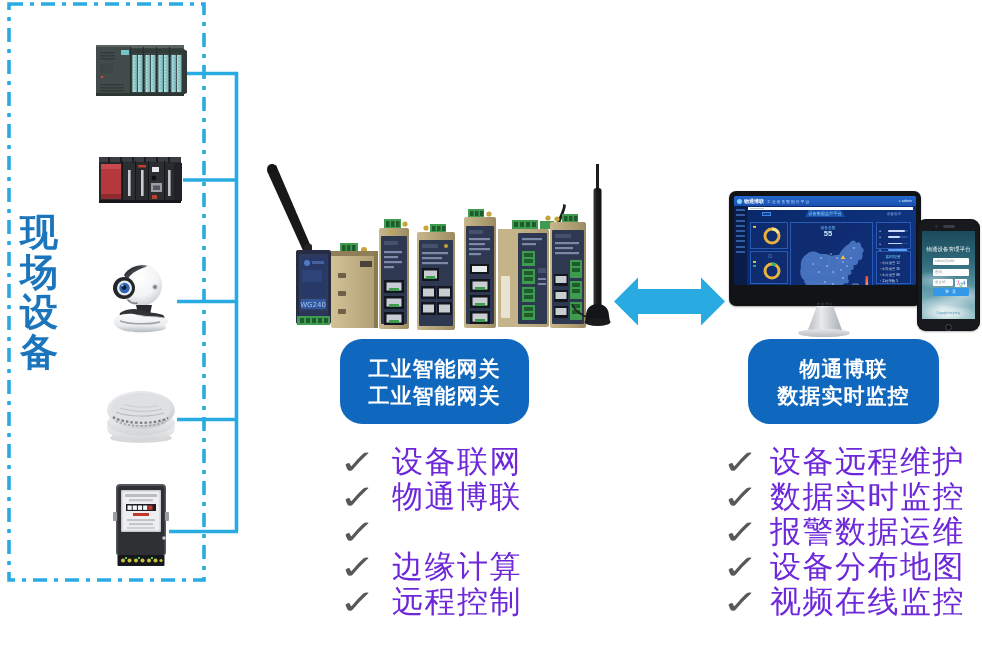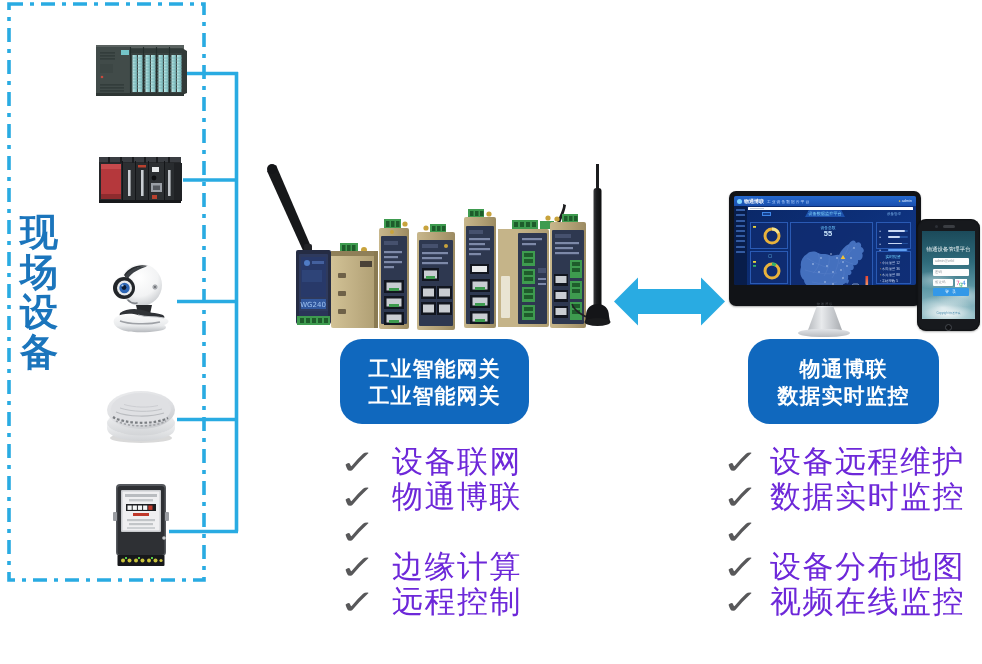--- a/index.html
+++ b/index.html
@@ -754,20 +754,21 @@
     <div class="featrow">
         <span class="chk">✓</span>
         <span class="txt">设备远程维护</span>
       </div>
     <div class="featrow">
         <span class="chk">✓</span>
         <span class="txt">数据实时监控</span>
       </div>
     <div class="featrow">
         <span class="chk">✓</span>
+        <span class="txt">报警数据运维</span>
       </div>
     <div class="featrow">
         <span class="chk">✓</span>
         <span class="txt">设备分布地图</span>
       </div>
     <div class="featrow">
         <span class="chk">✓</span>
         <span class="txt">视频在线监控</span>
       </div>
   </div>

